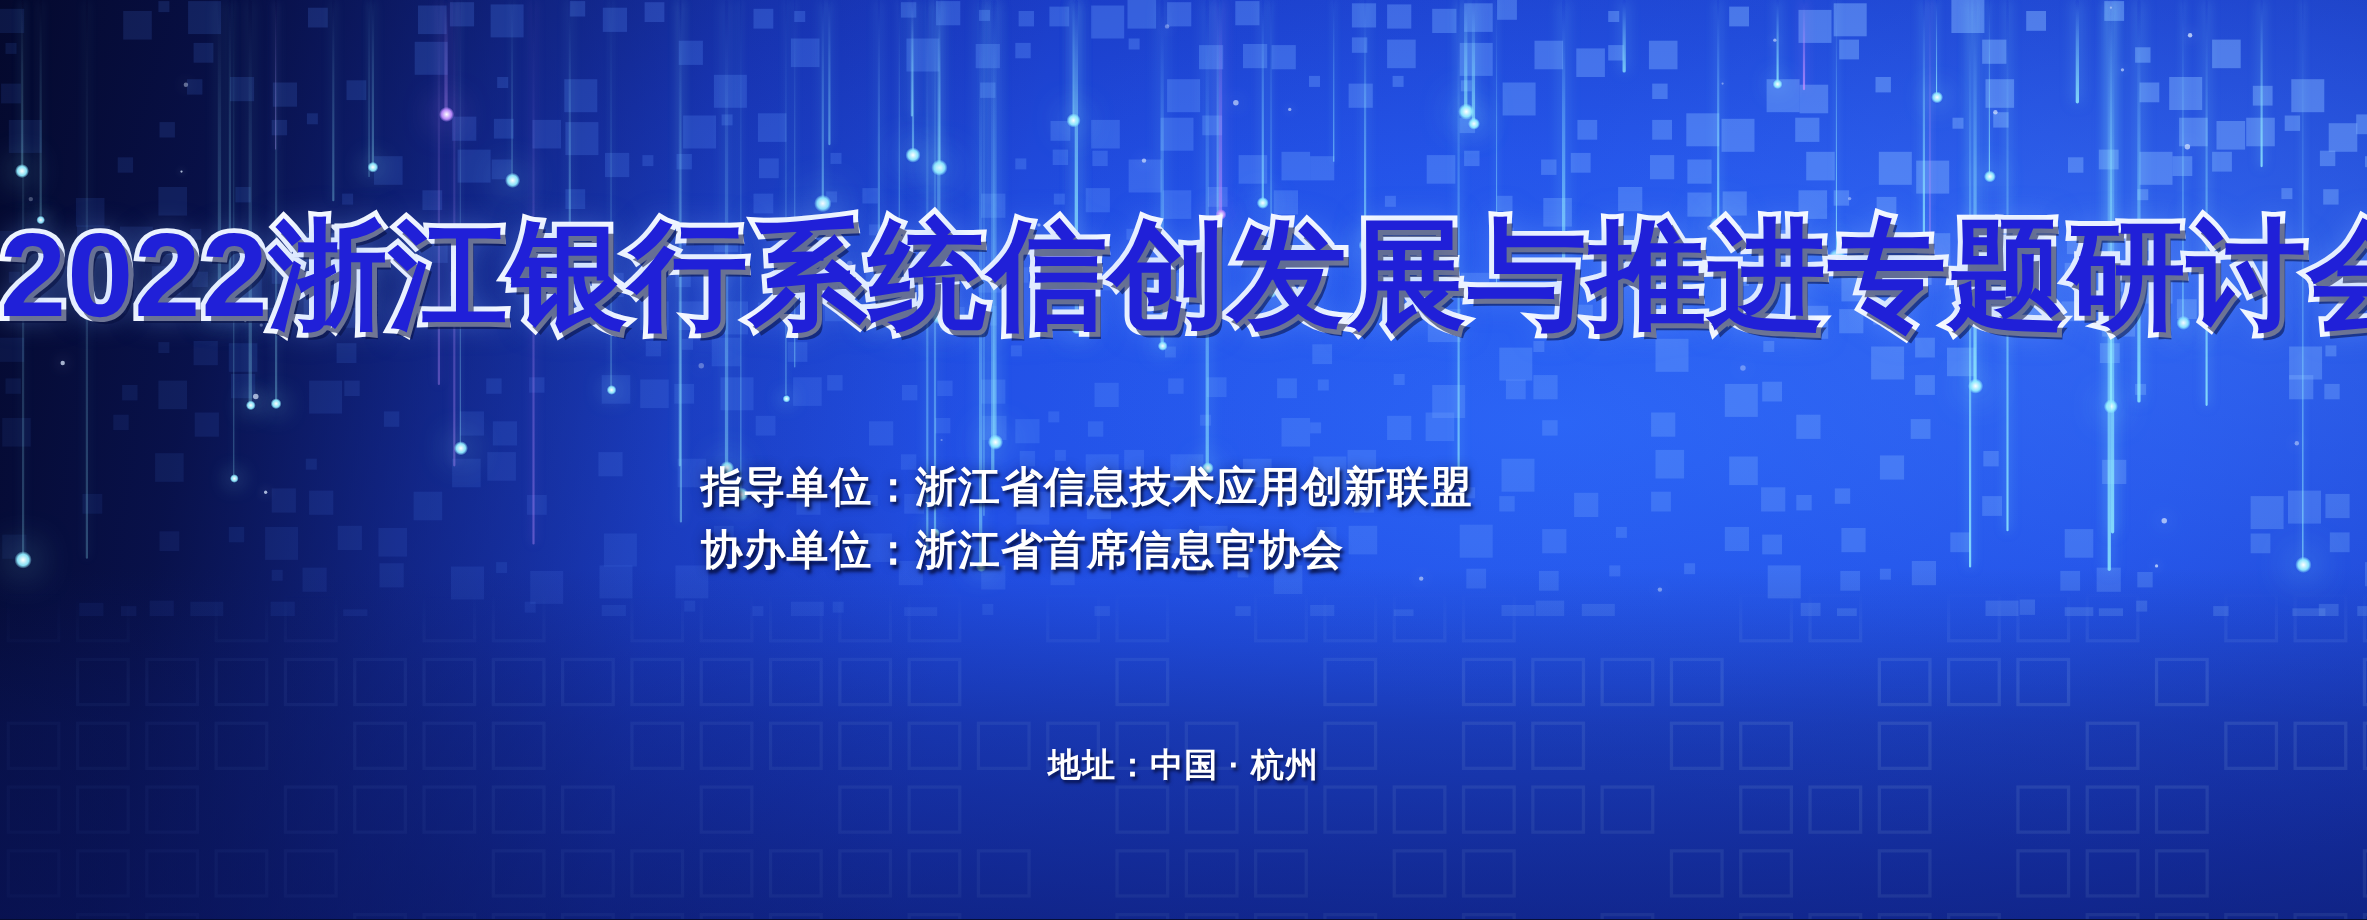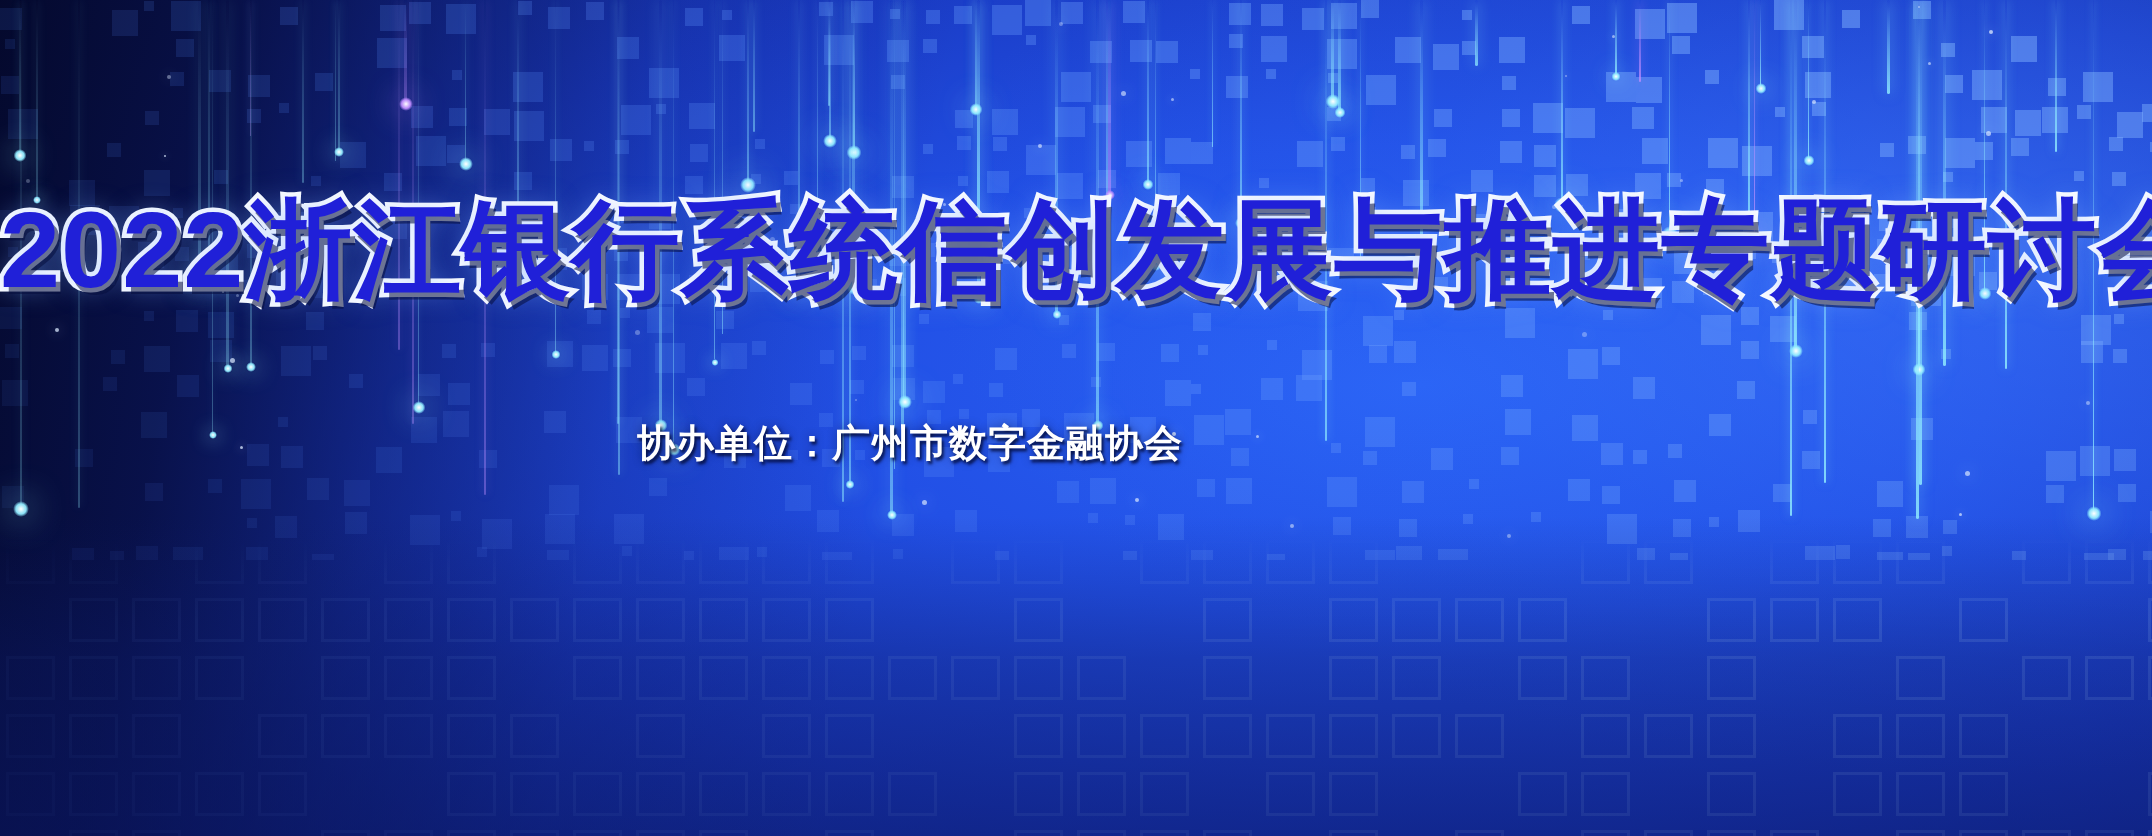--- a/index.html
+++ b/index.html
@@ -1034,21 +1034,23 @@
       <span class="dot" style="left:1812px;top:100px;width:4px;height:4px;opacity:0.68;box-shadow:0 0 12px rgba(200,230,255,.8);"></span>
     </div>
 
   <div class="bg-bottom-fade"></div>
 
   <div class="title">
     <span class="title-inner">2022浙江银行系统信创发展与推进专题研讨会</span>
   </div>
 
   <div class="org-block">
-    <span class="org-line">协办单位：广州市数字金融协会</span>
+    <span class="org-line">指导单位：浙江省信息技术应用创新联盟</span>
+    <span class="org-line">协办单位：浙江省首席信息官协会</span>
   </div>
 
   <div class="meta-block">
     <span class="meta-inner">
+      <span class="meta-line">地址：中国  ·  杭州</span>
     </span>
   </div>
 
 </div>
 
 </body></html>

